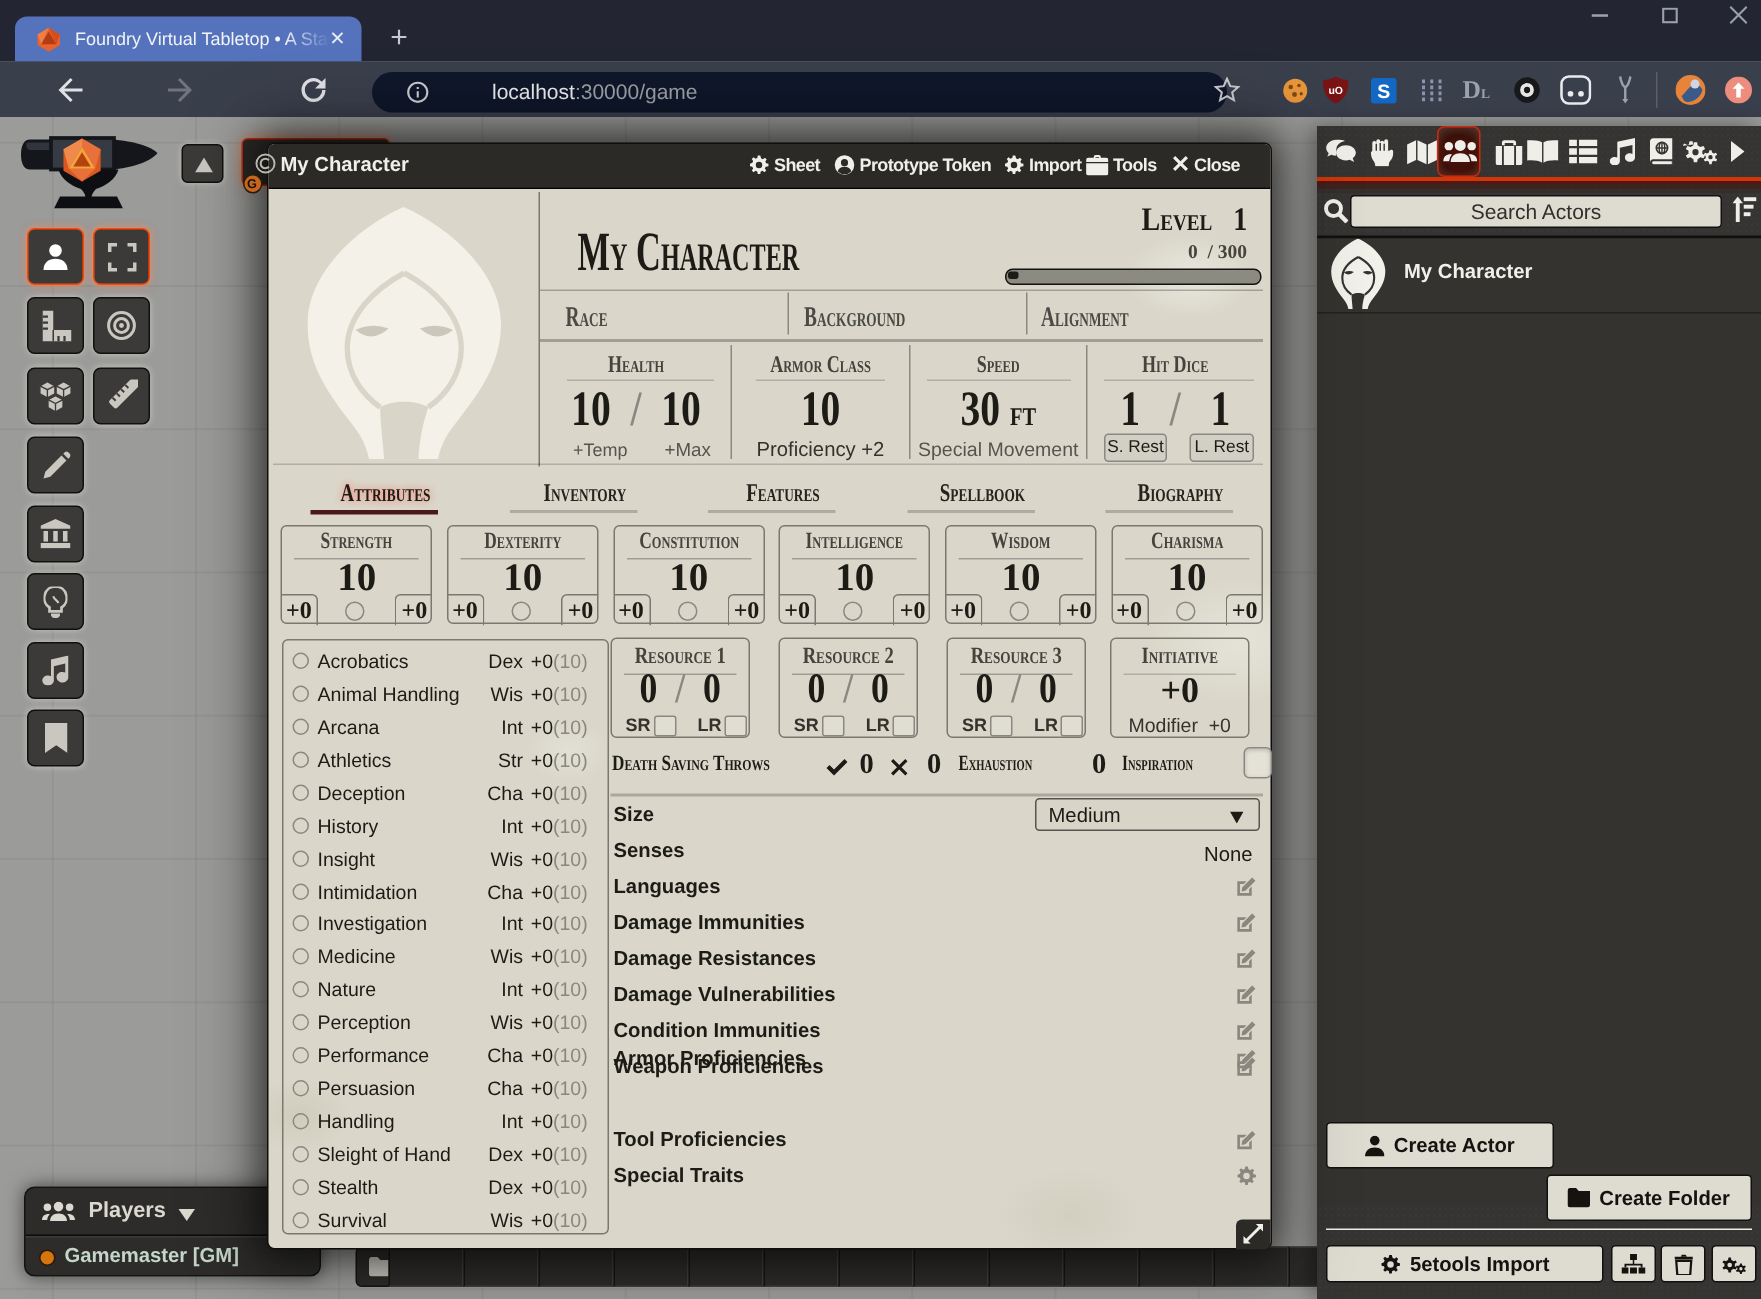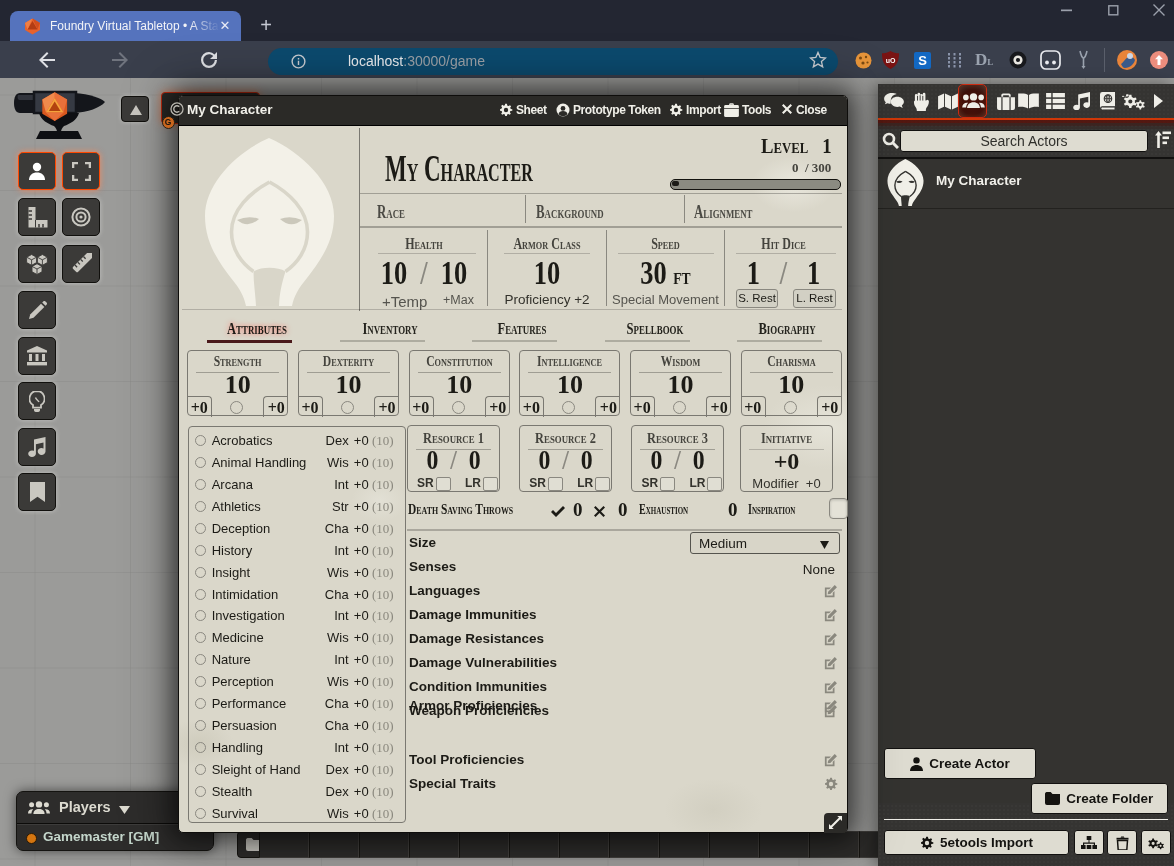--- a/index.html
+++ b/index.html
@@ -9,21 +9,21 @@
 
   
   #tabbar { position:absolute; left:0; top:0; width:1174px; height:41px; background:#232632; }
   #tab { position:absolute; left:10px; top:11px; width:231px; height:30px; background:#5573bd; border-radius:8px 8px 0 0; }
   #tab .title { position:absolute; left:40px; top:8px; font-size:12px; color:#f2f3f7; white-space:nowrap; width:170px; overflow:hidden;
     -webkit-mask-image:linear-gradient(90deg,#000 82%,transparent 100%); }
   #tab .tclose { position:absolute; right:8px; top:7px; width:16px; height:16px; color:#e8eaf5; font-size:13px; line-height:16px; text-align:center; }
   #newtab { position:absolute; left:253px; top:13px; width:26px; height:26px; border-radius:50%; color:#c6c9d4; font-size:20px; line-height:25px; text-align:center; font-weight:400;}
   #urlbar { position:absolute; left:0; top:41px; width:1174px; height:37px; background:#3a3f4c; }
   .navic { position:absolute; top:5px; }
-  #urlpill { position:absolute; left:268px; top:7px; width:570px; height:27px; background:#0c4a6e; border-radius:14px; }
+  #urlpill { position:absolute; left:248px; top:7px; width:570px; height:27px; background:#0f172a; border-radius:14px; }
   #urltext { position:absolute; left:80px; top:5px; font-size:14px; color:#e8eaed; }
   #urltext span { color:#9aa0a6; }
 
   
   #canvas { position:absolute; left:0; top:78px; width:1174px; height:788px; background-color:#9b9b99;
     background-image:linear-gradient(#87878566 1px,transparent 1px),linear-gradient(90deg,#87878566 1px,transparent 1px);
     background-size:95.5px 95.5px; background-position:34.5px 16.5px; }
 
   
   .ctl { position:absolute; width:38px; height:38px; background:#3b3a38; border:1px solid #11100d; border-radius:5px;
@@ -75,21 +75,21 @@
   .scaps { font-family:"Liberation Serif",serif; font-variant:small-caps; font-weight:bold; }
   .num { font-family:"Liberation Serif",serif; font-weight:bold; }
 
   
   #skills { position:absolute; left:5.7px; top:298.8px; width:218px; height:397px; border:1px solid #7a7871; border-radius:4px; }
   .srow { position:absolute; left:0; width:100%; height:22.3px; font-size:13px; color:#1c1b16; }
   .srow .c { position:absolute; left:6px; top:5px; width:11px; height:11px; border:1px solid #8a8880; border-radius:50%; }
   .srow .n { position:absolute; left:23px; top:3px; }
   .srow .ab { position:absolute; left:110px; top:3px; width:50px; text-align:right; }
   .srow .b { position:absolute; left:162px; top:3px; width:18px; text-align:right; }
-  .srow .p { position:absolute; left:180px; top:3px; width:25px; text-align:right; color:#8a887e;font-family:Liberation Serif, serif; }
+  .srow .p { position:absolute; left:180px; top:3px; width:25px; color:#8a887e; }
 
   .abox { position:absolute; top:222.5px; width:101px; height:66px; border:1px solid #7a7871; border-radius:4px; }
   .rbox { position:absolute; top:298px; width:93px; height:66.5px; border:1px solid #7a7871; border-radius:4px; }
 
   .traitrow { position:absolute; left:228px; width:432px; height:24px; }
   .traitrow .lb { position:absolute; left:-1px; top:4px; font-weight:bold; font-size:13.5px; color:#1c1b16; }
   .traitrow .ic { position:absolute; right:4px; top:5px; }
 </style>
 </head>
 <body>
@@ -567,21 +567,21 @@
       <div class="abs" style="left:542px;top:103px;width:1px;height:76px;background:#8a8880"></div>
       <div class="abs scaps" style="left:178px;top:108px;width:128px;text-align:center;font-size:16px;color:#44433d;transform:scaleX(0.75)">Health</div>
       <div class="abs" style="left:196px;top:126px;width:98px;height:1px;background:#00000030"></div>
       <div class="abs scaps" style="left:306px;top:108px;width:118px;text-align:center;font-size:16px;color:#44433d;transform:scaleX(0.75)">Armor Class</div>
       <div class="abs" style="left:322px;top:126px;width:86px;height:1px;background:#00000030"></div>
       <div class="abs scaps" style="left:425px;top:108px;width:117px;text-align:center;font-size:16px;color:#44433d;transform:scaleX(0.75)">Speed</div>
       <div class="abs" style="left:436px;top:126px;width:96px;height:1px;background:#00000030"></div>
       <div class="abs scaps" style="left:543px;top:108px;width:117px;text-align:center;font-size:16px;color:#44433d;transform:scaleX(0.75)">Hit Dice</div>
       <div class="abs" style="left:554px;top:126px;width:100px;height:1px;background:#00000030"></div>
       <div class="abs num" style="left:178px;top:128px;width:128px;text-align:center;font-size:33px;color:#1c1b16;transform:scaleX(0.8)">10&nbsp; <span style="color:#8a8880">/</span> &nbsp;10</div>
-      <div class="abs" style="left:200px;top:166px;font-size:15px;color:#55544e">+Temp</div>
+      <div class="abs" style="left:200px;top:166px;font-size:12px;color:#55544e">+Temp</div>
       <div class="abs" style="left:261px;top:166px;font-size:12.5px;color:#55544e">+Max</div>
       <div class="abs num" style="left:306px;top:128px;width:118px;text-align:center;font-size:33px;color:#1c1b16;transform:scaleX(0.8)">10</div>
       <div class="abs" style="left:306px;top:165px;width:118px;text-align:center;font-size:13.5px;color:#33322c">Proficiency +2</div>
       <div class="abs num" style="left:425px;top:128px;width:117px;text-align:center;font-size:33px;color:#1c1b16;transform:scaleX(0.8)">30 <span class="scaps" style="font-size:24px">ft</span></div>
       <div class="abs" style="left:425px;top:165px;width:117px;text-align:center;font-size:13px;color:#55544e">Special Movement</div>
       <div class="abs num" style="left:543px;top:128px;width:117px;text-align:center;font-size:33px;color:#1c1b16;transform:scaleX(0.8)">1&nbsp;&nbsp; <span style="color:#8a8880">/</span> &nbsp;&nbsp;1</div>
       <div class="abs" style="left:554px;top:162px;width:42px;height:19px;background:#d2d0c4;border:1px solid #8a8880;border-radius:3px;font-size:11.5px;color:#1c1b16;text-align:center;line-height:17px">S. Rest</div>
       <div class="abs" style="left:611px;top:162px;width:43px;height:19px;background:#d2d0c4;border:1px solid #8a8880;border-radius:3px;font-size:11.5px;color:#1c1b16;text-align:center;line-height:17px">L. Rest</div>
       <div class="abs" style="left:0px;top:182px;width:660px;height:1px;background:#00000030"></div>
 

